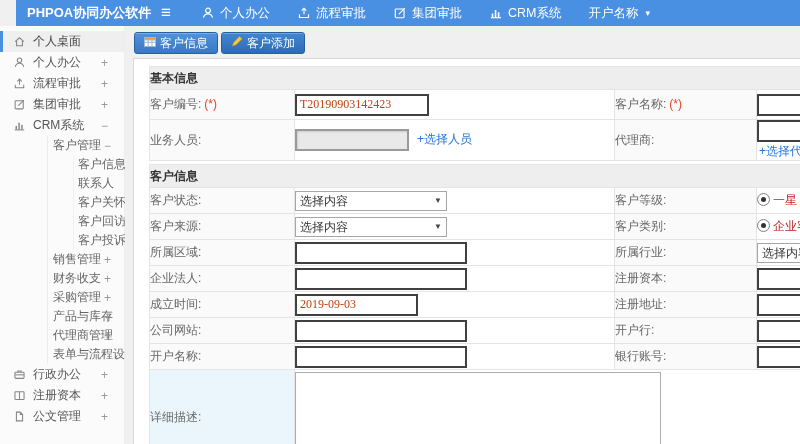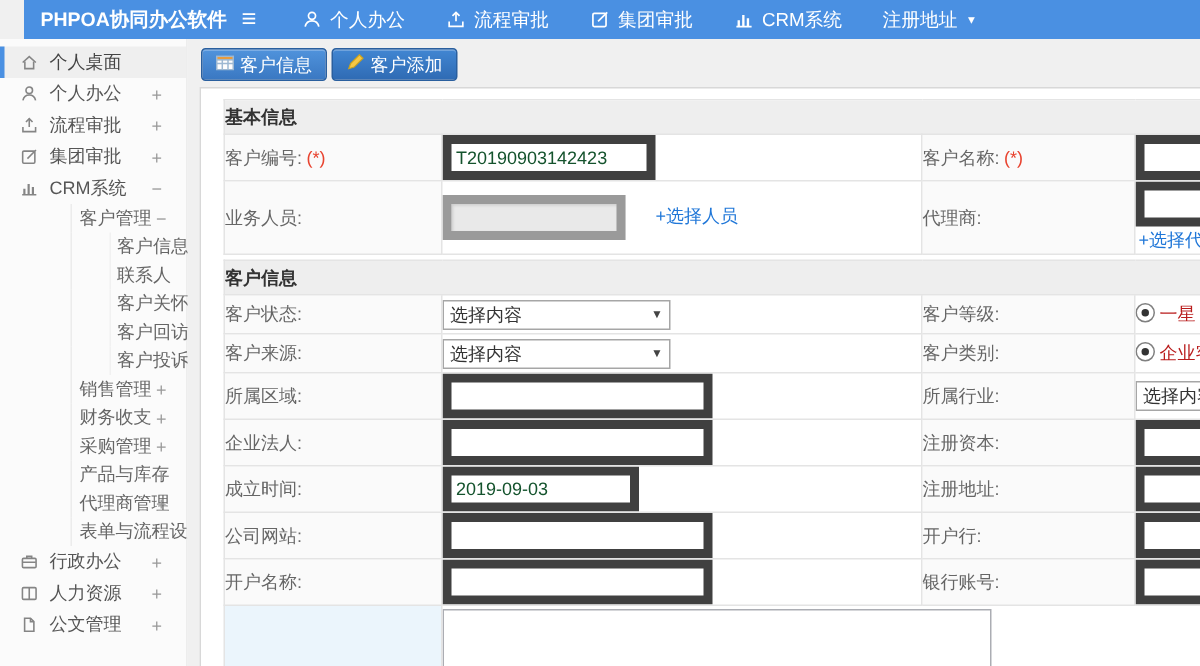--- a/index.html
+++ b/index.html
@@ -44,27 +44,27 @@
   
   table.frm{border-collapse:collapse;table-layout:fixed;width:860px;background:#fff;border:1px solid #cfcfcf;}
   table.frm + table.frm{margin-top:3px;}
   table.frm td{border:1px solid #e4e4e4;padding:0;overflow:hidden;}
   td.sec-hd{height:22px;background:#eeeeee;border-bottom:1px solid #d9d9d9;color:#333;
     font-weight:bold;padding-left:8px;}
   td.lbl{background:#fafafa;padding-left:8px;color:#666;}
   td.fld{padding:2px 4px;background:#fff;}
   td.desc-lbl{background:#ebf5fc;padding-left:8px;color:#666;vertical-align:middle;}
   .req{color:#e8432f;margin-left:3px;}
-  .ipt{border:6px solid #404040;height:16px;font-size:12px;padding:1px 3px;color:#14532d;
-    font-family:Liberation Sans, sans-serif;background:#fff;vertical-align:middle;}
+  .ipt{border:2px solid #404040;height:16px;font-size:12px;padding:1px 3px;color:#c2410c;
+    font-family:Liberation Serif, serif;background:#fff;vertical-align:middle;}
   .ipt.dis{background:#e9e9e9;border-color:#9a9a9a;box-shadow:inset 1px 1px 2px rgba(0,0,0,.12);}
   .sel{display:inline-block;box-sizing:border-box;border:1px solid #a6a6a6;background:#fff;height:20px;
     line-height:18px;padding:0 4px;color:#333;cursor:pointer;vertical-align:middle;}
   .sel .arr{float:right;font-size:8px;color:#444;margin-left:8px;line-height:18px;}
-  .lnk{color:#2077d8;margin-left:20px;cursor:pointer;text-decoration:none;white-space:nowrap;}
+  .lnk{color:#2077d8;margin-left:8px;cursor:pointer;text-decoration:none;white-space:nowrap;}
   .lnk-below{display:block;margin:1px 0 0 2px;}
   .radio{display:inline-block;width:11px;height:11px;border:1px solid #808080;border-radius:50%;
     background:#fff;vertical-align:-2px;margin-right:3px;position:relative;cursor:pointer;}
   .radio.on::after{content:"";position:absolute;left:3px;top:3px;width:5px;height:5px;border-radius:50%;background:#333;}
   .radio-lab{margin-right:10px;color:#b91c1c;}
   textarea.ta{width:360px;height:82px;border:1px solid #abadb3;margin:2px 0;resize:none;
     font-family:inherit;font-size:12px;}
 </style>
 </head>
 <body>
@@ -105,21 +105,21 @@
         <div class="nav-item">
           <span>
             <svg width="14" height="14" viewBox="0 0 16 16" fill="none" stroke="#fff" stroke-width="1.3">
               <path d="M4 13V8.5M7.5 13V4.6M11 13V7" stroke-width="1.8"></path>
               <path d="M2.2 13.4h11.6"></path>
             </svg>
           </span>
           <span>CRM系统</span>
         </div>
         <div class="nav-item">
-          <span>注册地址</span>
+          <span>开户名称</span>
           <span class="caret">▾</span>
         </div>
       </div>
   </div>
   <div class="sidebar" id="sidebar">
       <div class="sb l0 active">
         <span>
           <svg width="13" height="13" viewBox="0 0 16 16" fill="none" stroke="#858585" stroke-width="1.3">
             <path d="M2.6 8.2L8 3.4l5.4 4.8"></path>
             <path d="M4.4 7.4v5.8h7.2V7.4"></path>
@@ -222,21 +222,21 @@
         <span>行政办公</span>
         <span class="exp">+</span>
       </div>
       <div class="sb l0">
         <span>
           <svg width="13" height="13" viewBox="0 0 16 16" fill="none" stroke="#858585" stroke-width="1.3">
             <rect x="2.4" y="3.4" width="11.2" height="9.6" rx="1"></rect>
             <path d="M8 3.6v9.2"></path>
           </svg>
         </span>
-        <span>人力资源</span>
+        <span>注册资本</span>
         <span class="exp">+</span>
       </div>
       <div class="sb l0">
         <span>
           <svg width="13" height="13" viewBox="0 0 16 16" fill="none" stroke="#858585" stroke-width="1.3">
             <path d="M4.2 2.6h4.8l2.8 2.8v8H4.2z"></path>
             <path d="M9 2.8V5.6h2.8"></path>
           </svg>
         </span>
         <span>公文管理</span>

